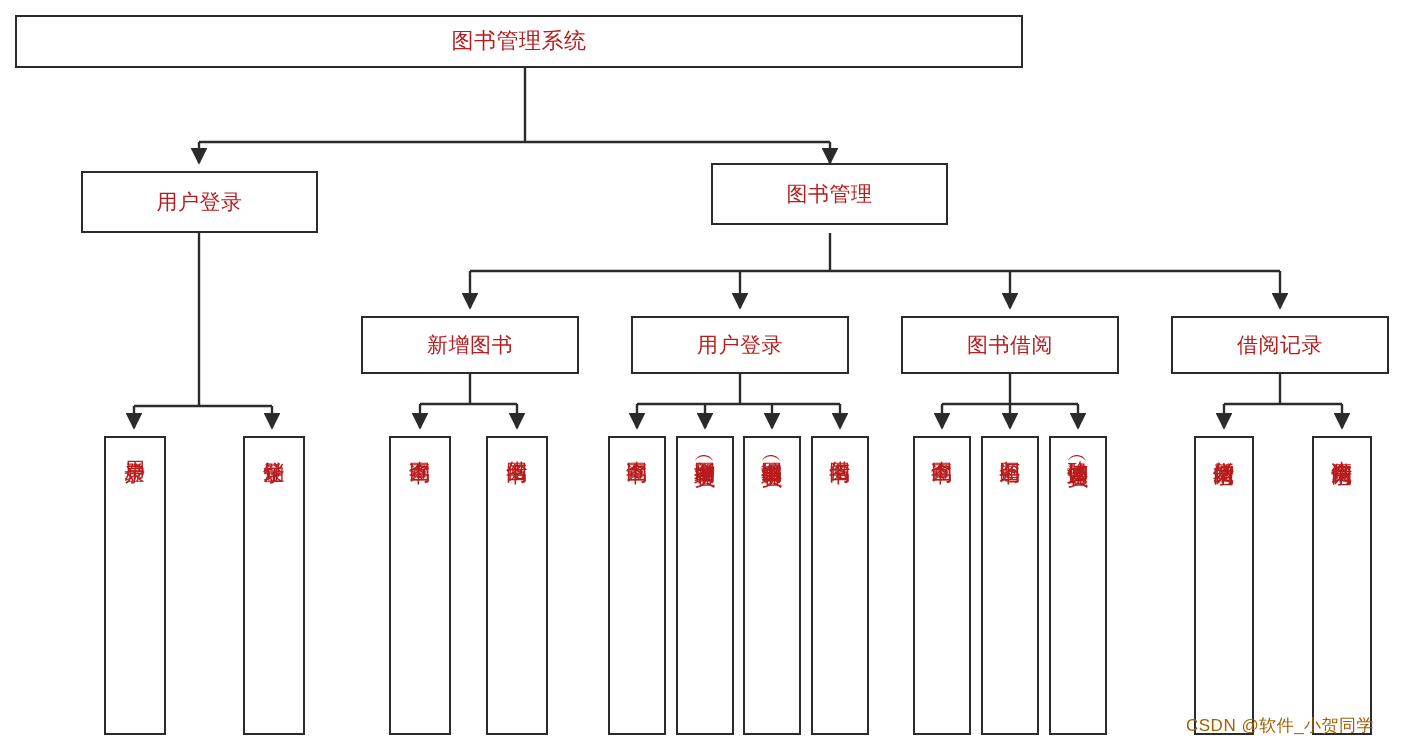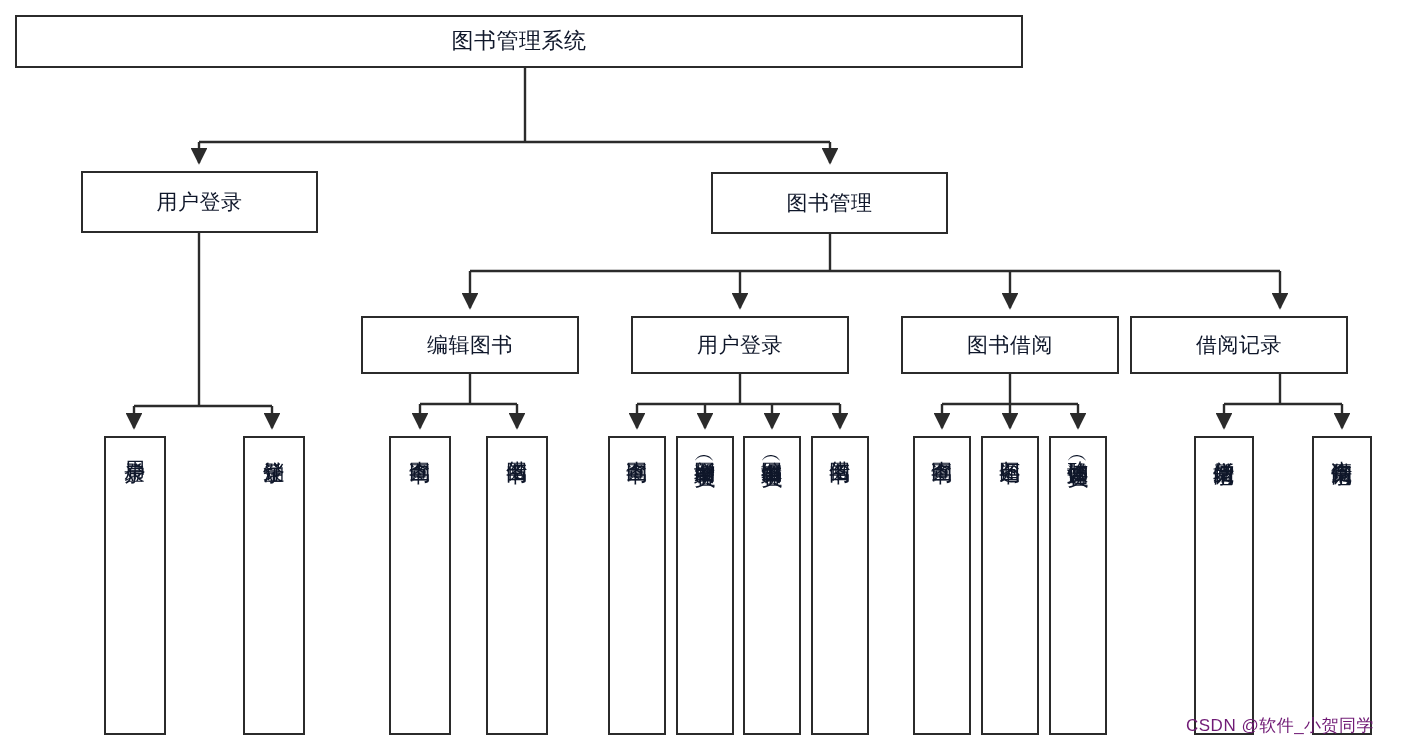--- a/index.html
+++ b/index.html
@@ -30,21 +30,21 @@
     position: absolute;
     box-sizing: border-box;
     background: #ffffff;
     border: 2px solid #2b2b2b;
     display: flex;
     align-items: center;
     justify-content: center;
     z-index: 2;
   }
   .node .label {
-    color: #0f172a;
+    color: #b91c1c;
     text-align: center;
     line-height: 1.12;
     letter-spacing: 0.5px;
     white-space: nowrap;
   }
   .node.horiz .label {
     font-size: 21px;
   }
   .node.root .label {
     font-size: 22px;
@@ -60,21 +60,21 @@
     font-size: 21px;
     line-height: 1.22;
     letter-spacing: 1px;
     white-space: nowrap;
   }
   .watermark {
     position: absolute;
     left: 1186px;
     top: 714px;
     font-size: 17px;
-    color: #701a75;
+    color: #a16207;
     letter-spacing: 0.5px;
     z-index: 5;
     white-space: nowrap;
     font-family: "Liberation Sans", "DejaVu Sans", sans-serif;
   }
 </style>
 </head>
 <body>
 
 <div id="canvas">
@@ -129,34 +129,34 @@
     </g>
   </svg>
 
   <div class="node root horiz" style="left: 15px; top: 15px; width: 1008px; height: 53px;">
     <span class="label">图书管理系统</span>
   </div>
 
   <div class="node horiz" style="left: 81px; top: 171px; width: 237px; height: 62px;">
     <span class="label">用户登录</span>
   </div>
-  <div class="node horiz" style="left: 711px; top: 172px; width: 237px; height: 62px;">
+  <div class="node horiz" style="left: 711px; top: 163px; width: 237px; height: 62px;">
     <span class="label">图书管理</span>
   </div>
 
   <div class="node horiz" style="left: 361px; top: 316px; width: 218px; height: 58px;">
-    <span class="label">编辑图书</span>
+    <span class="label">新增图书</span>
   </div>
   <div class="node horiz" style="left: 631px; top: 316px; width: 218px; height: 58px;">
     <span class="label">用户登录</span>
   </div>
   <div class="node horiz" style="left: 901px; top: 316px; width: 218px; height: 58px;">
     <span class="label">图书借阅</span>
   </div>
-  <div class="node horiz" style="left: 1130px; top: 316px; width: 218px; height: 58px;">
+  <div class="node horiz" style="left: 1171px; top: 316px; width: 218px; height: 58px;">
     <span class="label">借阅记录</span>
   </div>
 
   <div class="node vert" style="left: 104px; top: 436px; width: 62px; height: 299px;">
     <span class="label">用户登录</span>
   </div>
   <div class="node vert" style="left: 243px; top: 436px; width: 62px; height: 299px;">
     <span class="label">注销登录</span>
   </div>
   <div class="node vert" style="left: 389px; top: 436px; width: 62px; height: 299px;">

